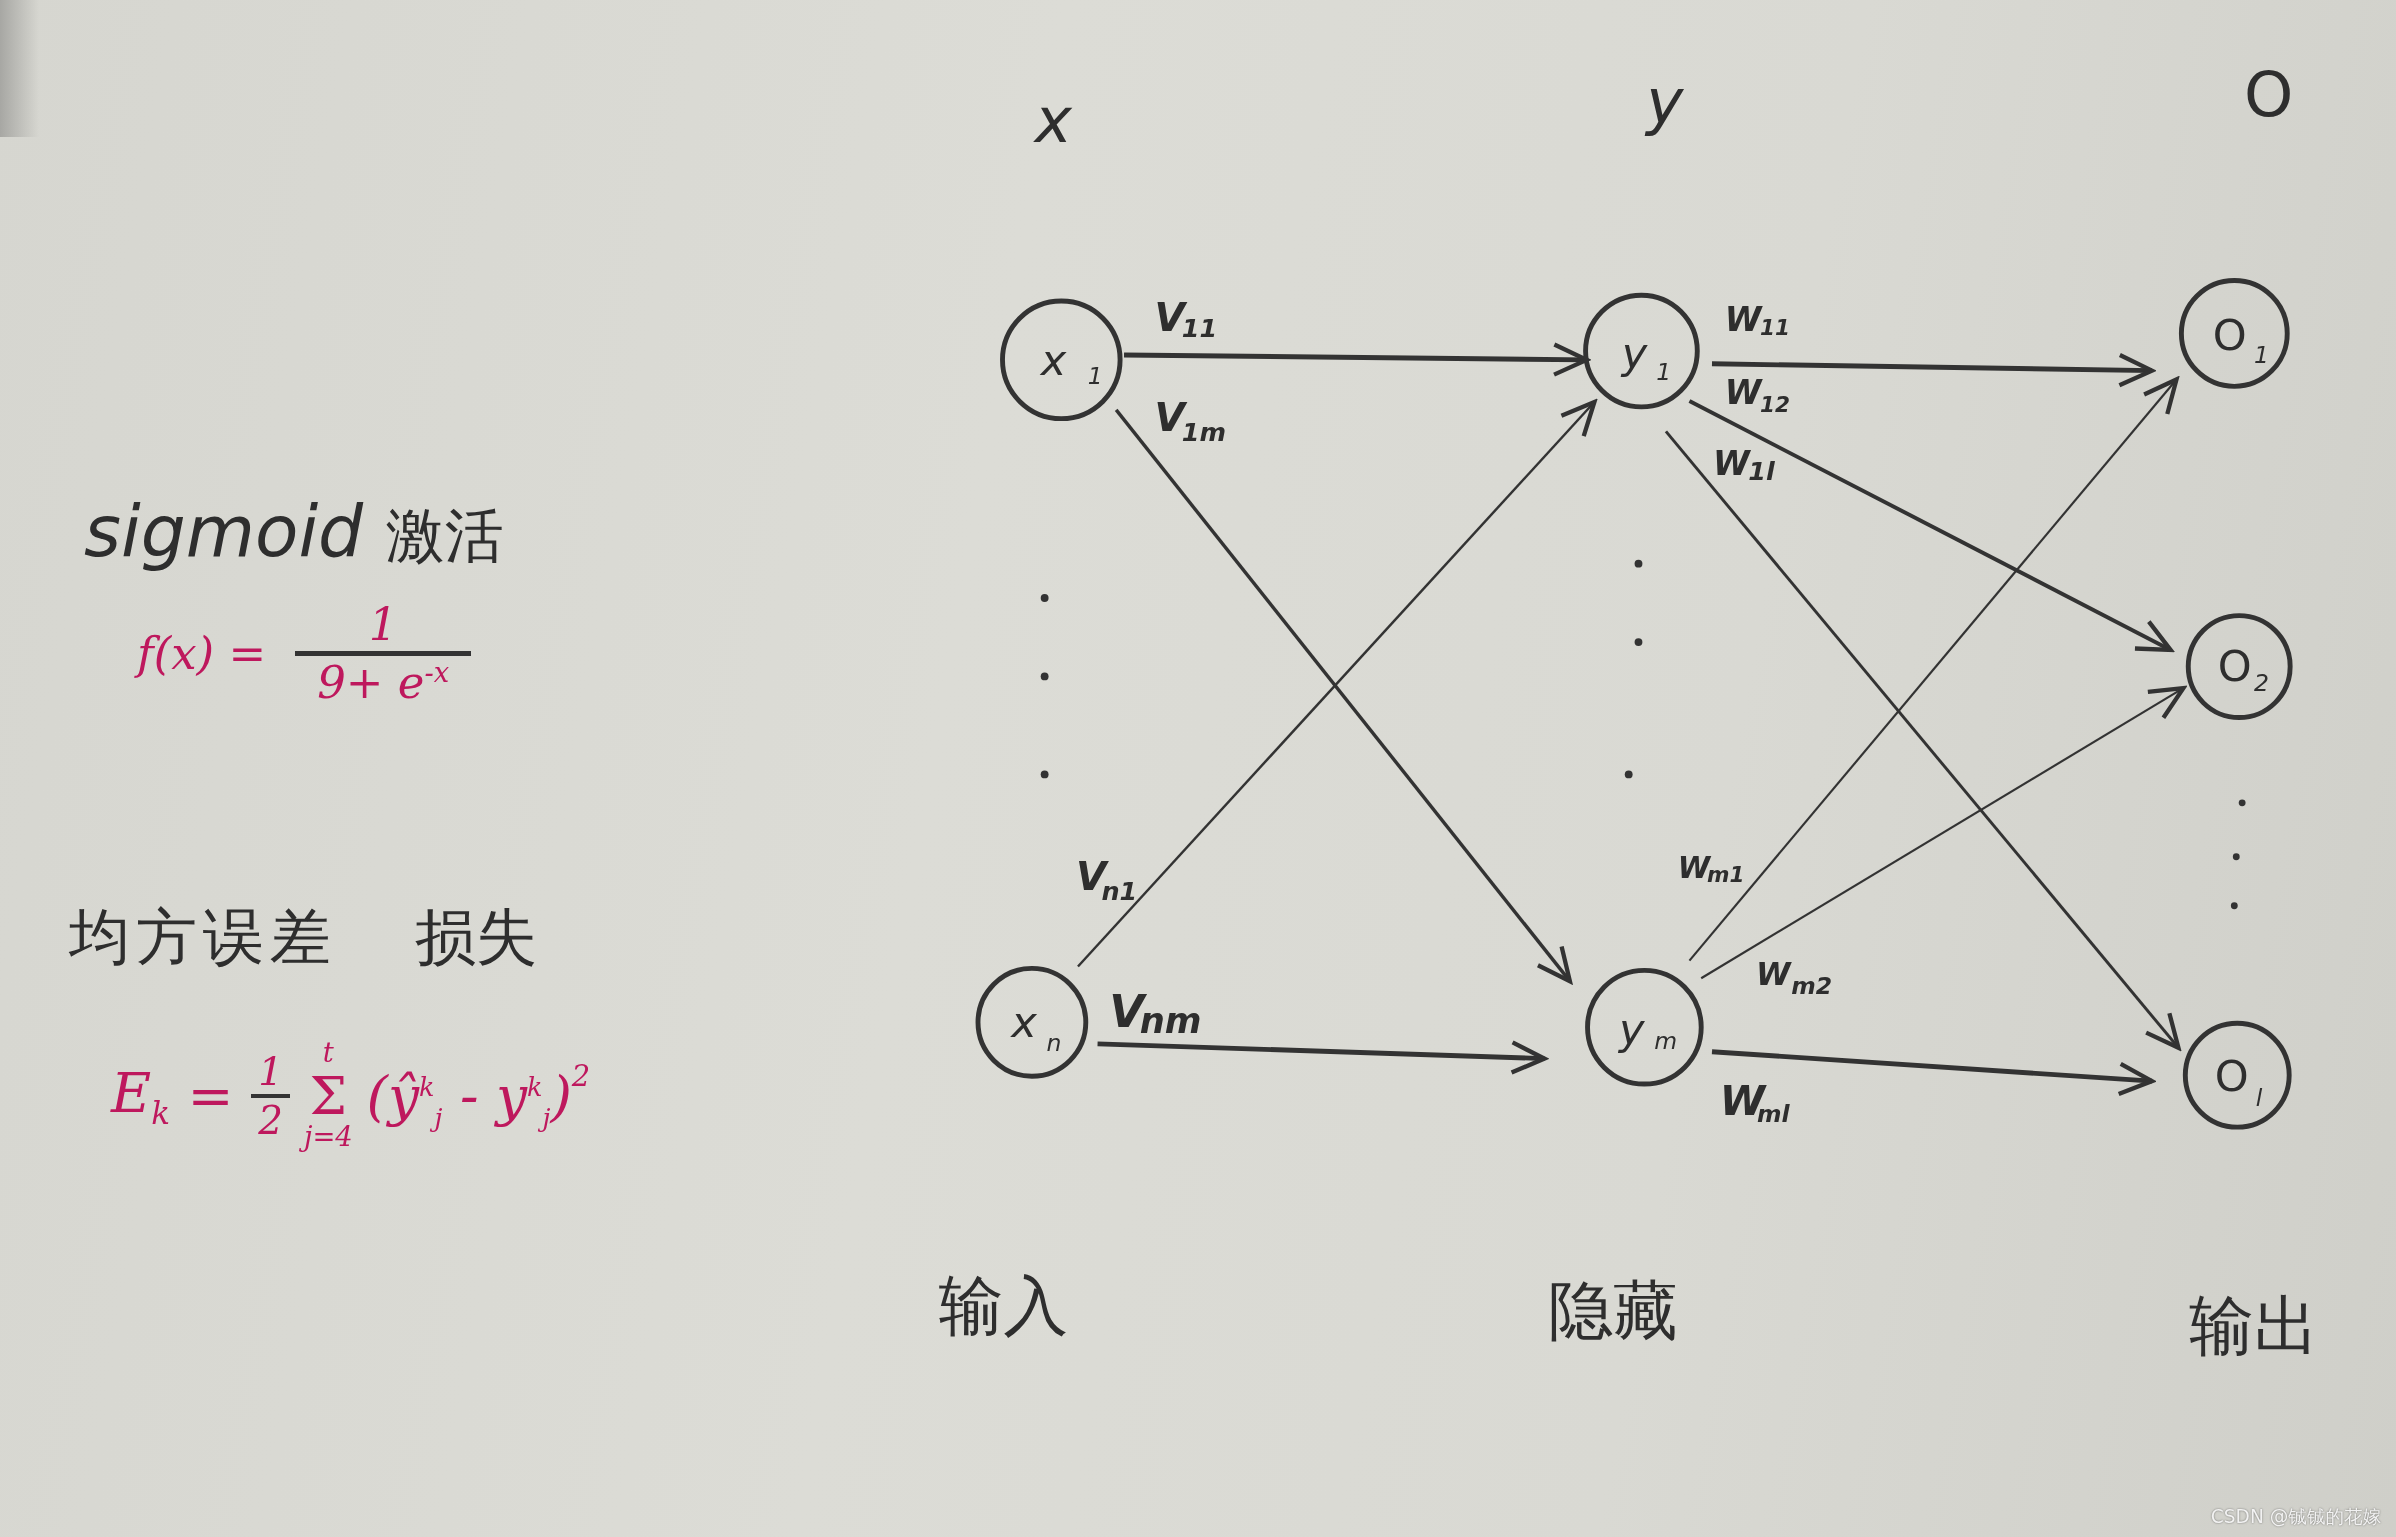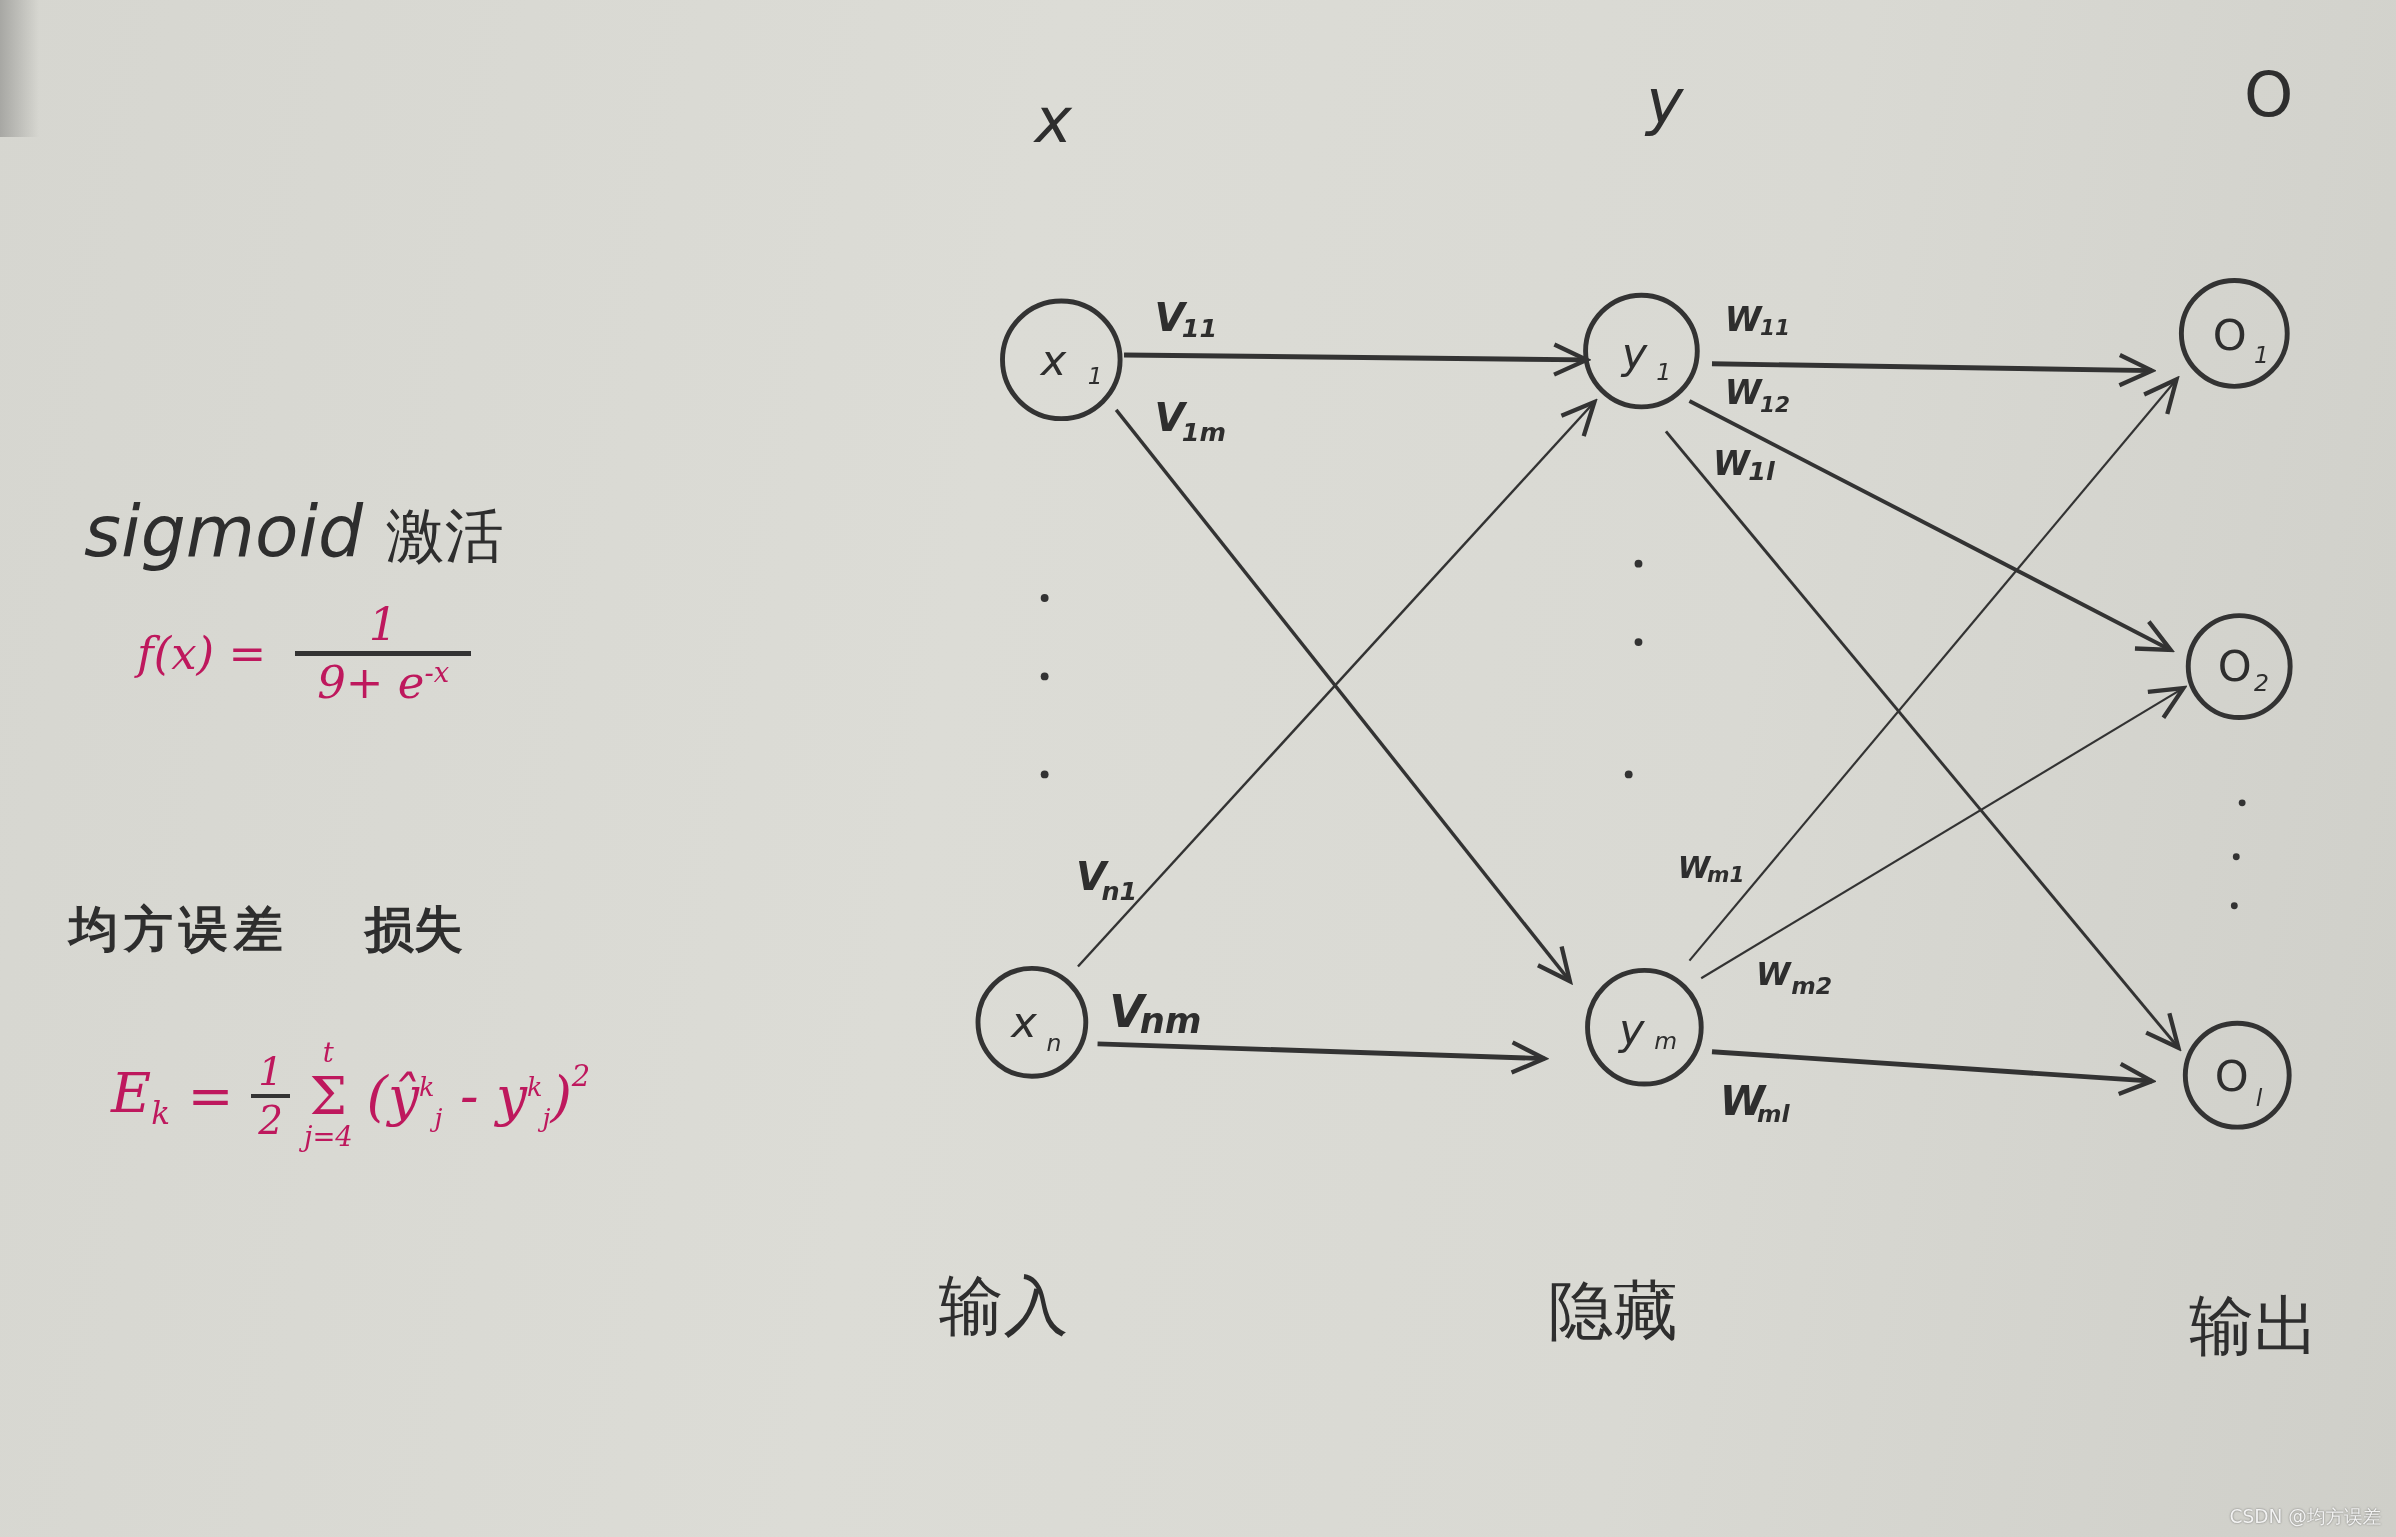--- a/index.html
+++ b/index.html
@@ -51,21 +51,21 @@
   <span style="margin-right:29px;">f(x) =</span>
   <span class="frac" style="width:176px;">
     <span class="num">1</span>
     <span class="bar"></span>
     <span>
       <span>9+ e</span><sup style="font-size:27.4px;">-x</sup>
     </span>
   </span>
 </div>
 
-<div class="hand cjk" style="left:69px; top:897px; font-size:49px;font-weight:bold;">
+<div class="hand cjk" style="left:69px; top:897px; font-size:61px;">
   <span style="letter-spacing:5.9px;">均方误差</span>
   <span style="margin-left:59px;">损失</span>
 </div>
 
 <div class="formula" style="left:111px; top:1039px; font-size:55px; display:flex; align-items:center;">
   <span><span>E</span><sub style="font-size:31px;">k</sub></span>
   <span style="margin:0 17.6px;">=</span>
   <span class="frac" style="font-size:39px; width:39px;">
     <span>1</span>
     <span class="bar" style="height:3.9px;"></span>
@@ -199,14 +199,14 @@
   <g>
       <text class="edge-label" x="1755" y="1138" style="font-size:42px;">W</text>
       <text class="edge-label edge-sub" x="1793" y="1145" style="font-size:24px;">ml</text>
     </g>
 
   <text class="layer-name" x="958" y="1355">输入</text>
   <text class="layer-name" x="1580" y="1360">隐藏</text>
   <text class="layer-name" x="2234" y="1375">输出</text>
 </svg>
 
-<div class="watermark">CSDN @均方误差</div>
+<div class="watermark">CSDN @铖铖的花嫁</div>
 
 
 </body></html>

